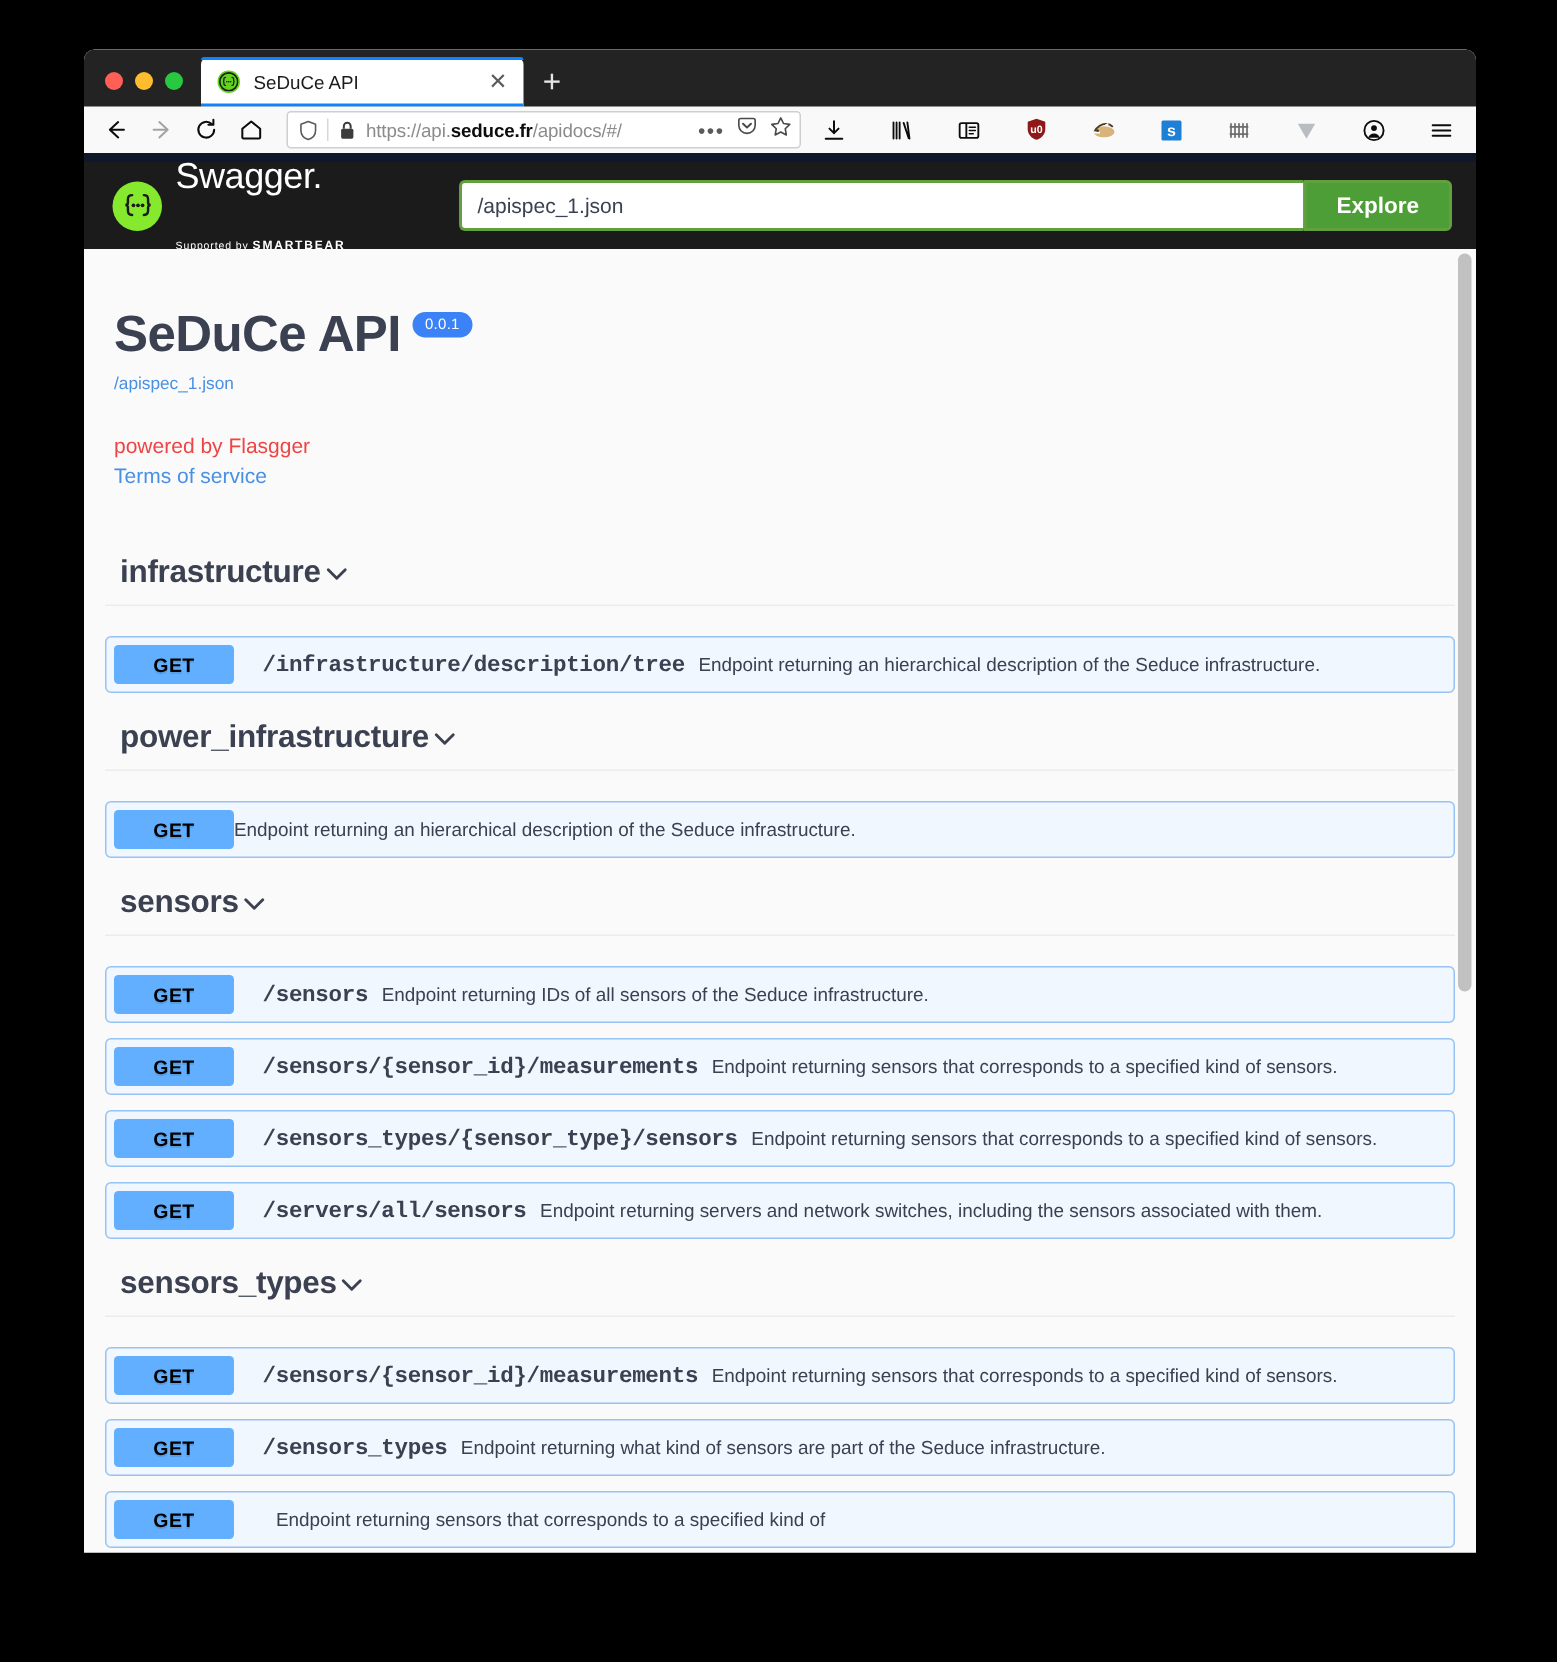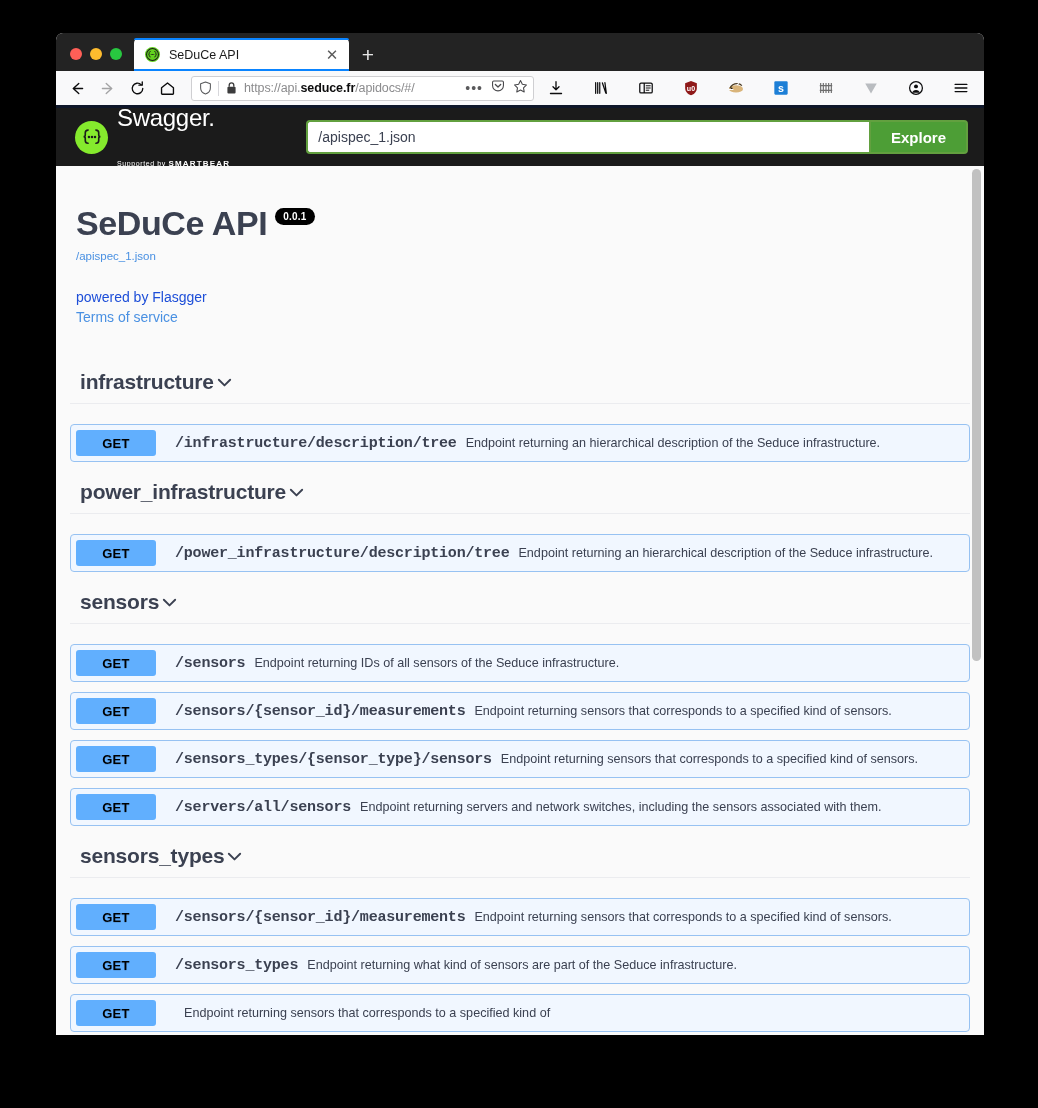--- a/index.html
+++ b/index.html
@@ -72,21 +72,21 @@
     color:#e6e6e6; font-size: 21px; font-weight: 300; line-height: 1;
     margin-left: 2px;
   }
 
   
   .nav-bar {
     height: 37px;
     background: #f9f9fa;
     display: flex; align-items: center;
     padding: 0 8px 0 6px;
-    border-bottom: 3px solid #0f172a;
+    border-bottom: 6px solid #0f172a;
   }
   .nav-btn {
     width: 30px; height: 28px;
     display:flex; align-items:center; justify-content:center;
     color:#0c0c0d;
   }
   .nav-btn.disabled { color: #a4a4a5; }
 
   .urlbar {
     flex: 1;
@@ -179,31 +179,31 @@
   }
   .page-inner { padding: 0; }
 
   .info-block { padding: 38px 0 0 20px; }
   .api-title {
     font-size: 34px; font-weight: bold; color: #3b4151;
     display: flex; align-items: center; gap: 8px;
     letter-spacing: -0.4px;
   }
   .version-badge {
-    background: #000000; color: #fff;
-    font-size: 10px; font-weight: bold;
+    background: #3b82f6; color: #fff;
+    font-size: 10px; font-weight: normal;
     padding: 3px 8px; border-radius: 28px;
     position: relative; top: -7px;
     letter-spacing: 0.2px;
   }
   .spec-link {
     font-size: 11.5px; color: #4990e2; margin-top: 7px; display:block;
     text-decoration: none;
   }
-  .powered { font-size: 14px; color: #1d4ed8; margin-top: 27px; }
+  .powered { font-size: 14px; color: #ef4444; margin-top: 27px; }
   .terms-link {
     font-size: 14px; color: #4990e2; display: block; margin-top: 4px;
     text-decoration: none;
   }
 
   .sections { margin-top: 37px; padding: 0 14px; }
 
   .tag-block { margin-bottom: 0; }
   .tag-header {
     display: flex; align-items: center; justify-content: flex-start;
@@ -473,21 +473,20 @@
           <div class="tag-header">
             <span class="tag-name">power_infrastructure</span>
             <span class="chevron">
               <svg width="21" height="21" viewBox="0 0 20 20">
                   <path d="M4.6 7.4L10 12.8l5.4-5.4" fill="none" stroke="#3b4151" stroke-width="1.8" stroke-linecap="round" stroke-linejoin="round"></path>
                 </svg>
             </span>
           </div>
           <div class="op-row two-line">
             <span class="op-method">GET</span>
-            <span class="op-path">/power_infrastructure/description/tree</span>
             <span class="op-desc">Endpoint returning an hierarchical description of the Seduce infrastructure.</span>
           </div>
         </div>
 
         <div class="tag-block">
           <div class="tag-header">
             <span class="tag-name">sensors</span>
             <span class="chevron">
               <svg width="21" height="21" viewBox="0 0 20 20">
                   <path d="M4.6 7.4L10 12.8l5.4-5.4" fill="none" stroke="#3b4151" stroke-width="1.8" stroke-linecap="round" stroke-linejoin="round"></path>

